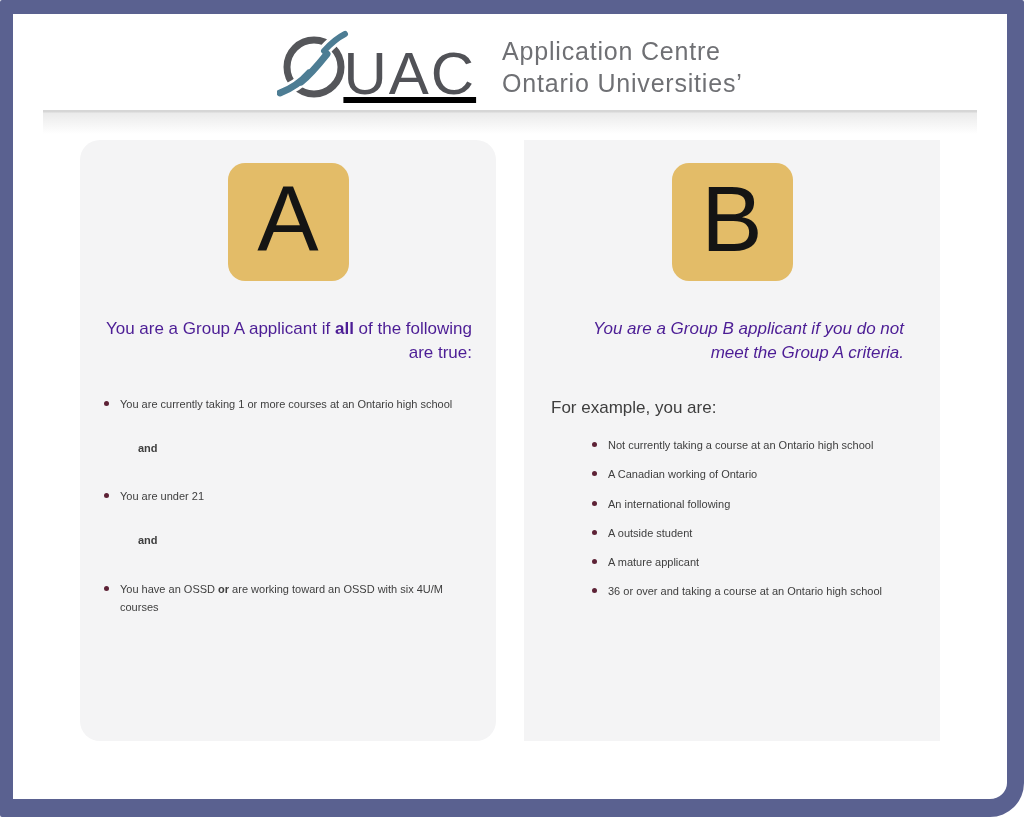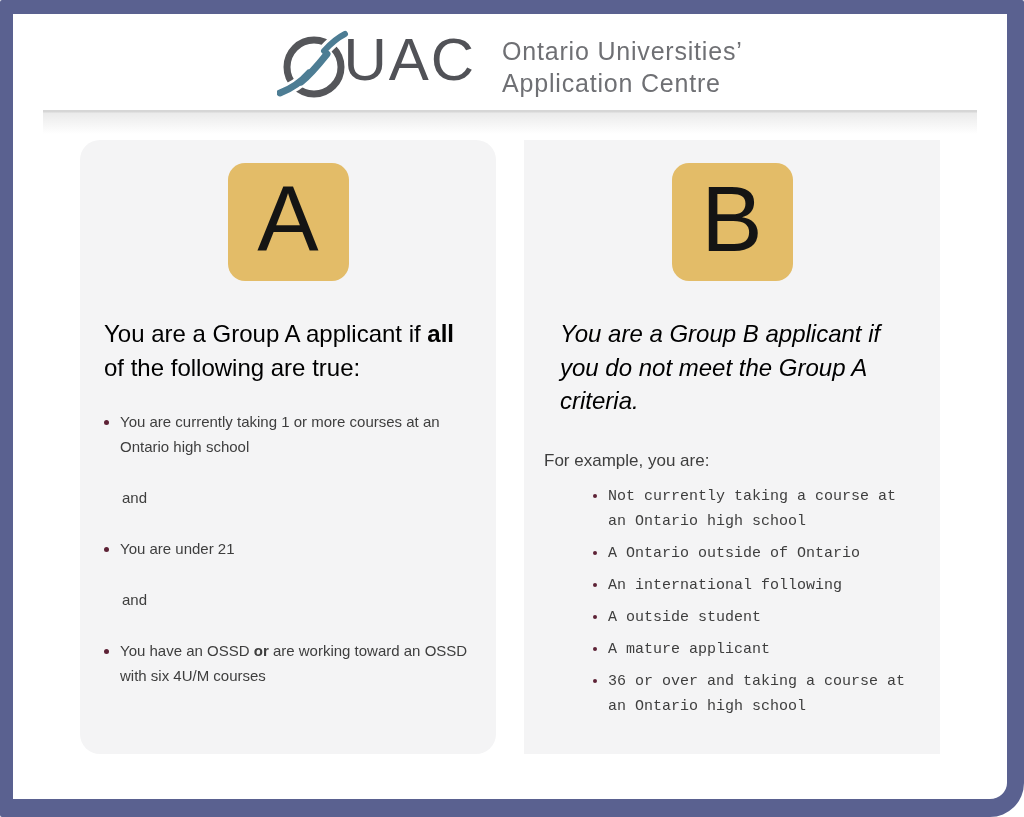--- a/index.html
+++ b/index.html
@@ -23,21 +23,22 @@
   .header {
     height: 96px;
     display: flex;
     align-items: center;
     justify-content: center;
     gap: 26px;
     padding-top: 10px;
   }
   .logo {
     display: flex;
-    align-items: flex-start;
+    align-items: flex-end;
+    text-decoration: underline;
   }
   .logo-letters {
     font-size: 60px;
     color: #515257;
     letter-spacing: 2px;
     line-height: 1;
     margin-left: -6px;
   }
   .tagline {
     font-size: 25px;
@@ -81,51 +82,50 @@
     align-items: center;
     justify-content: center;
     font-size: 92px;
     color: #141414;
     line-height: 1;
     padding-bottom: 6px;
   }
 
   .card h2 {
     font-weight: normal;
-    font-size: 24px;
+    font-size: 17px;
     line-height: 1.4;
-    text-align: left;
-    color: #000000;
+    text-align: right;
+    color: #4c1d95;
     padding: 0 4px;
   }
   .card-b h2 { padding: 0 16px; font-style: italic; }
 
   .criteria-list {
     margin-top: 26px;
     padding-left: 20px;
     list-style: disc;
-    font-size: 15px;
+    font-size: 11px;
     line-height: 1.66;
   }
   .criteria-list li { margin-bottom: 9px; }
   .criteria-list li::marker { color: #5d2236; font-size: 15px; }
   li.connector {
     list-style: none;
-    font-weight: normal;
-    margin: 26px 0 26px 2px;
+    font-weight: bold;
+    margin: 26px 0 26px 18px;
   }
   .intro {
-    margin: 30px 0 0 0;
+    margin: 30px 0 0 7px;
     font-size: 17px;
     line-height: 1.5;
   }
   .card-b .criteria-list {
     margin-top: 12px;
     padding-left: 64px;
-    font-family: Liberation Mono, monospace;
   }
   .card-b .criteria-list li { margin-bottom: 7px; }
   b { font-weight: bold; }
 </style>
 </head>
 <body>
 
 <div class="frame">
 
   <header class="header">
@@ -139,22 +139,22 @@
           <path d="M46,22 C54,13 60,8 66,5" fill="none" stroke="#ffffff" stroke-width="12" stroke-linecap="round"></path>
 
           <path d="M3,63 C16,58 25,51 32,43" fill="none" stroke="#4d7d94" stroke-width="7" stroke-linecap="round"></path>
           <path d="M24,52 C34,44 42,34 50,24" fill="none" stroke="#4d7d94" stroke-width="7" stroke-linecap="round"></path>
           <path d="M47,21 C55,12 62,7 68,4" fill="none" stroke="#4d7d94" stroke-width="6" stroke-linecap="round"></path>
         </svg>
       </span>
       <span class="logo-letters">UAC</span>
     </div>
     <div class="tagline">
+      <div>Application Centre</div>
       <div>Ontario Universities’</div>
-      <div>Application Centre</div>
     </div>
   </header>
 
   <div class="divider"></div>
 
   <main class="main">
 
     <section class="card card-a">
       <div class="badge">A</div>
       <h2><span>You are a Group A applicant if </span><b>all</b><span> of the following are true:</span></h2>
@@ -166,21 +166,21 @@
         <li><span>You have an OSSD </span><b>or</b><span> are working toward an OSSD with six 4U/M courses</span></li>
       </ul>
     </section>
 
     <section class="card card-b">
       <div class="badge">B</div>
       <h2>You are a Group B applicant if you do not meet the Group A criteria.</h2>
       <p class="intro">For example, you are:</p>
       <ul class="criteria-list">
         <li>Not currently taking a course at an Ontario high school</li>
-        <li>A Ontario outside of Ontario</li>
+        <li>A Canadian working of Ontario</li>
         <li>An international following</li>
         <li>A outside student</li>
         <li>A mature applicant</li>
         <li>36 or over and taking a course at an Ontario high school</li>
       </ul>
     </section>
 
   </main>
 </div>
 

